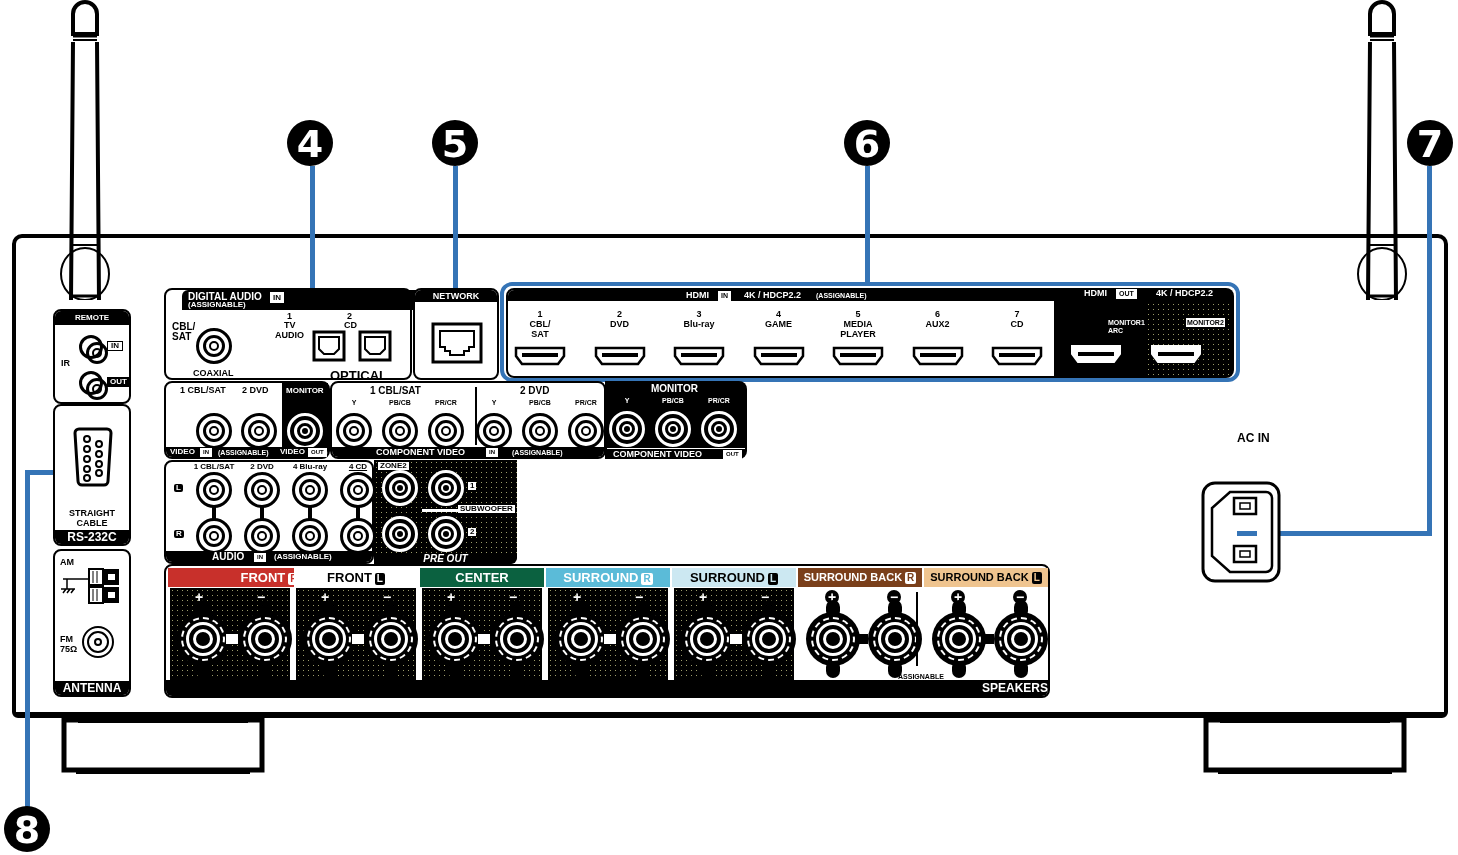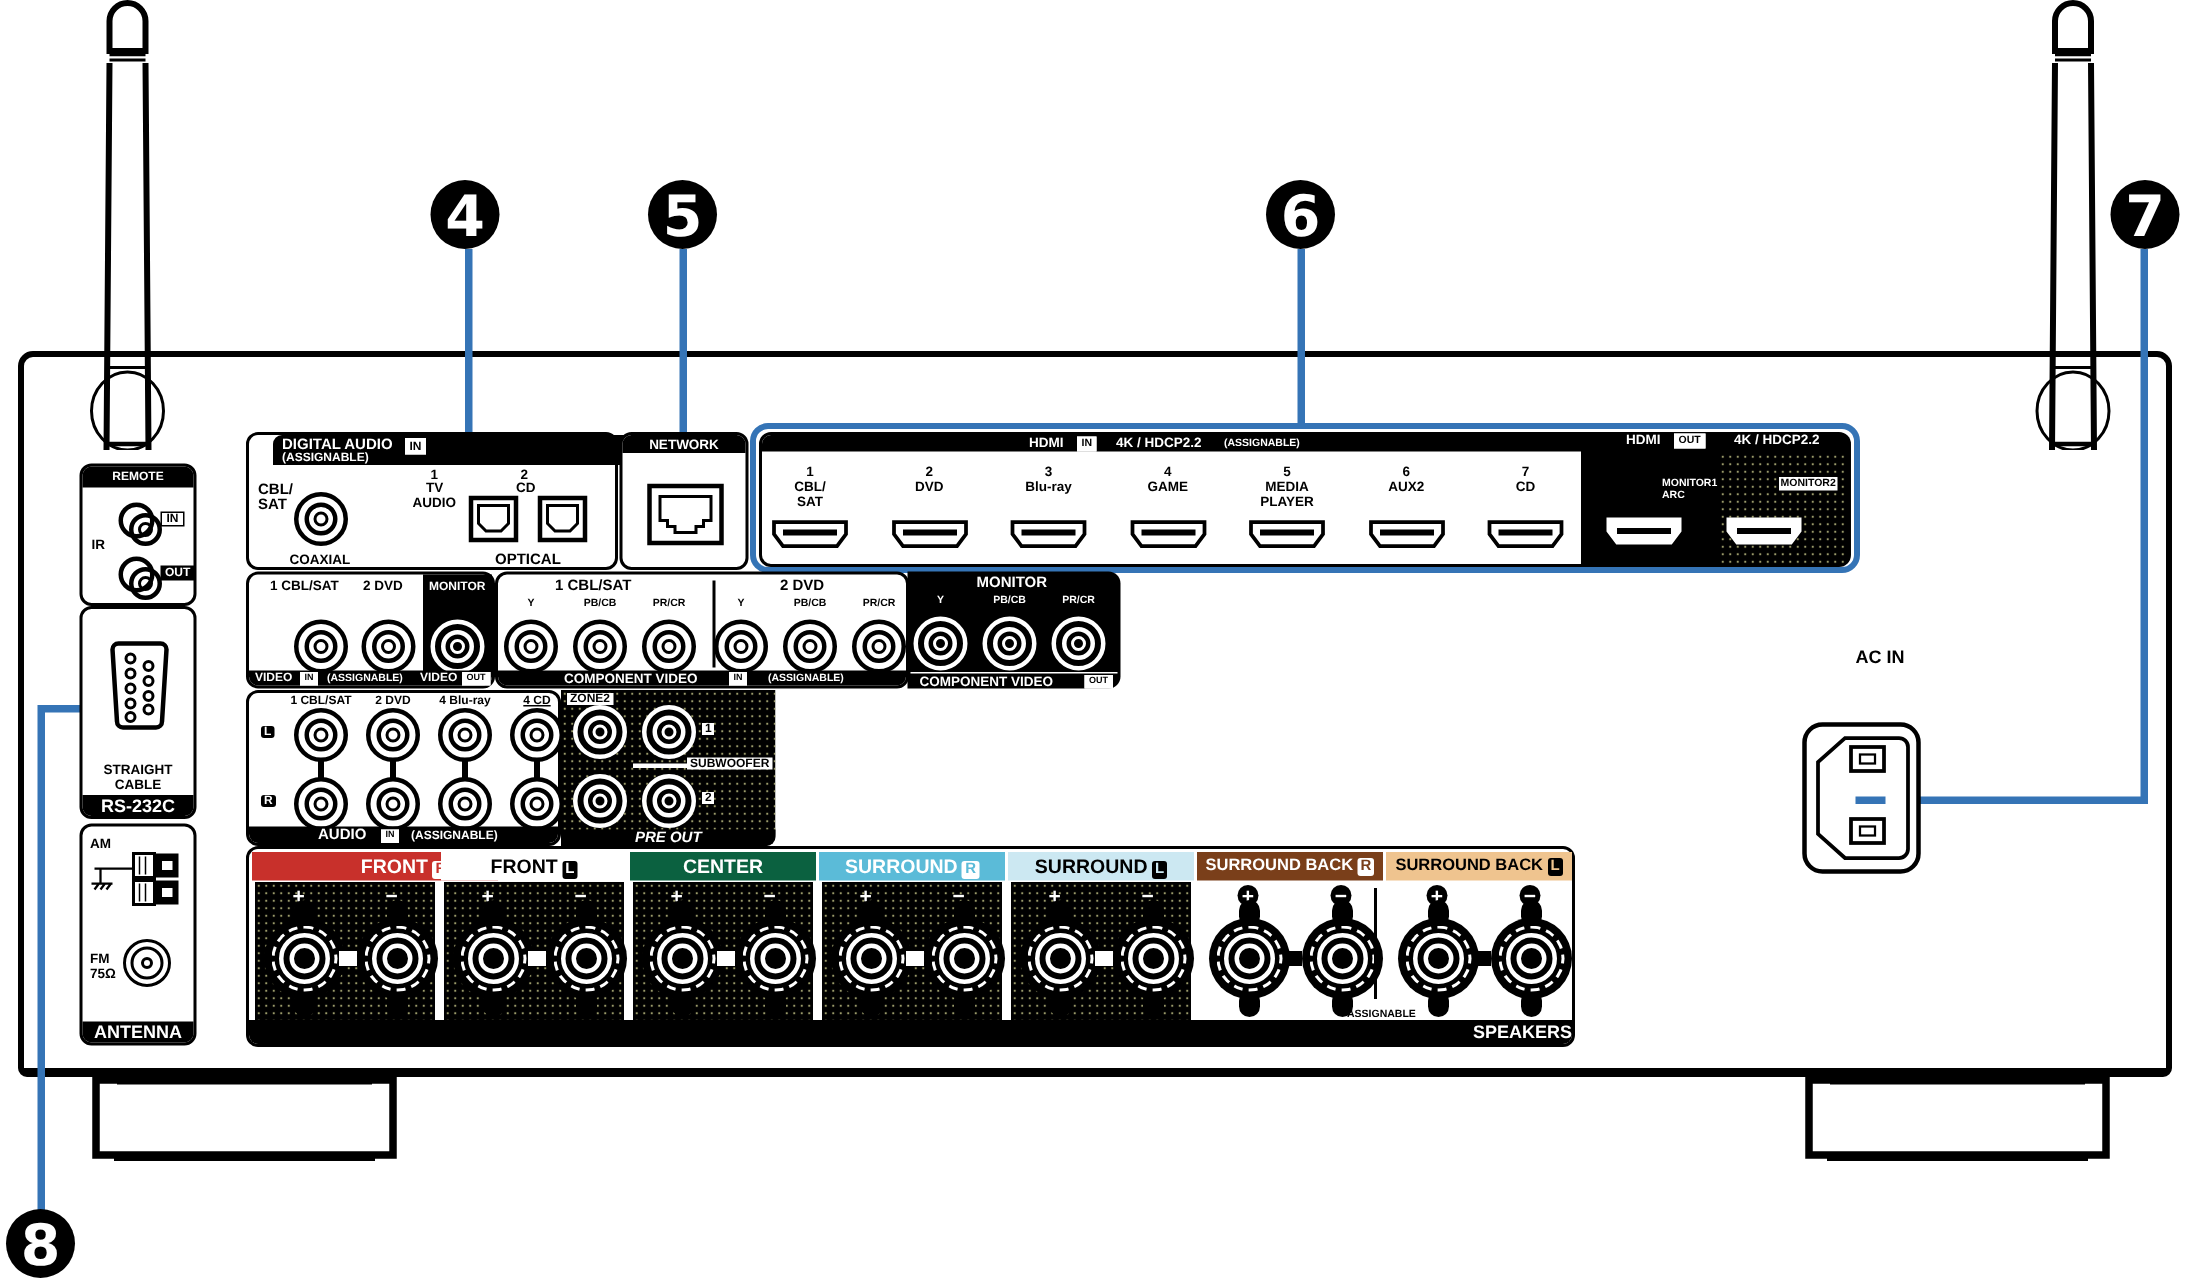--- a/index.html
+++ b/index.html
@@ -146,21 +146,21 @@
   <span class="t" style="left:181px;top:22px;font-size:9px;">2</span>
   <span class="t" style="left:178px;top:31px;font-size:9px;">CD</span>
   <svg class="abs" style="left:146px;top:40px;" width="34" height="32" viewBox="0 0 34 32">
       <rect x="2" y="2" width="30" height="28" fill="#fff" stroke="#000" stroke-width="3"></rect>
       <path d="M7,7 h20 v12 l-5,5 h-10 l-5,-5z" fill="none" stroke="#000" stroke-width="2"></path>
     </svg>
   <svg class="abs" style="left:192px;top:40px;" width="34" height="32" viewBox="0 0 34 32">
       <rect x="2" y="2" width="30" height="28" fill="#fff" stroke="#000" stroke-width="3"></rect>
       <path d="M7,7 h20 v12 l-5,5 h-10 l-5,-5z" fill="none" stroke="#000" stroke-width="2"></path>
     </svg>
-  <span class="t" style="left:164px;top:79px;font-size:10px;">OPTICAL</span>
+  <span class="t" style="left:164px;top:79px;font-size:13px;">OPTICAL</span>
 </div>
 
 <div class="panel" style="left:413px;top:288px;width:86px;height:92px;">
   <div class="blackbar" style="left:0;top:0;width:100%;height:12px;border-radius:6px 6px 0 0;text-align:center;font-size:9px;line-height:12px;">NETWORK</div>
   <svg class="abs" style="left:16px;top:32px;" width="52" height="42" viewBox="0 0 52 42">
       <rect x="2" y="2" width="48" height="38" fill="#fff" stroke="#000" stroke-width="3"></rect>
       <path d="M9,9 h34 v16 h-5 v4 h-5 v4 h-14 v-4 h-5 v-4 h-5z" fill="none" stroke="#000" stroke-width="2"></path>
     </svg>
 </div>
 

